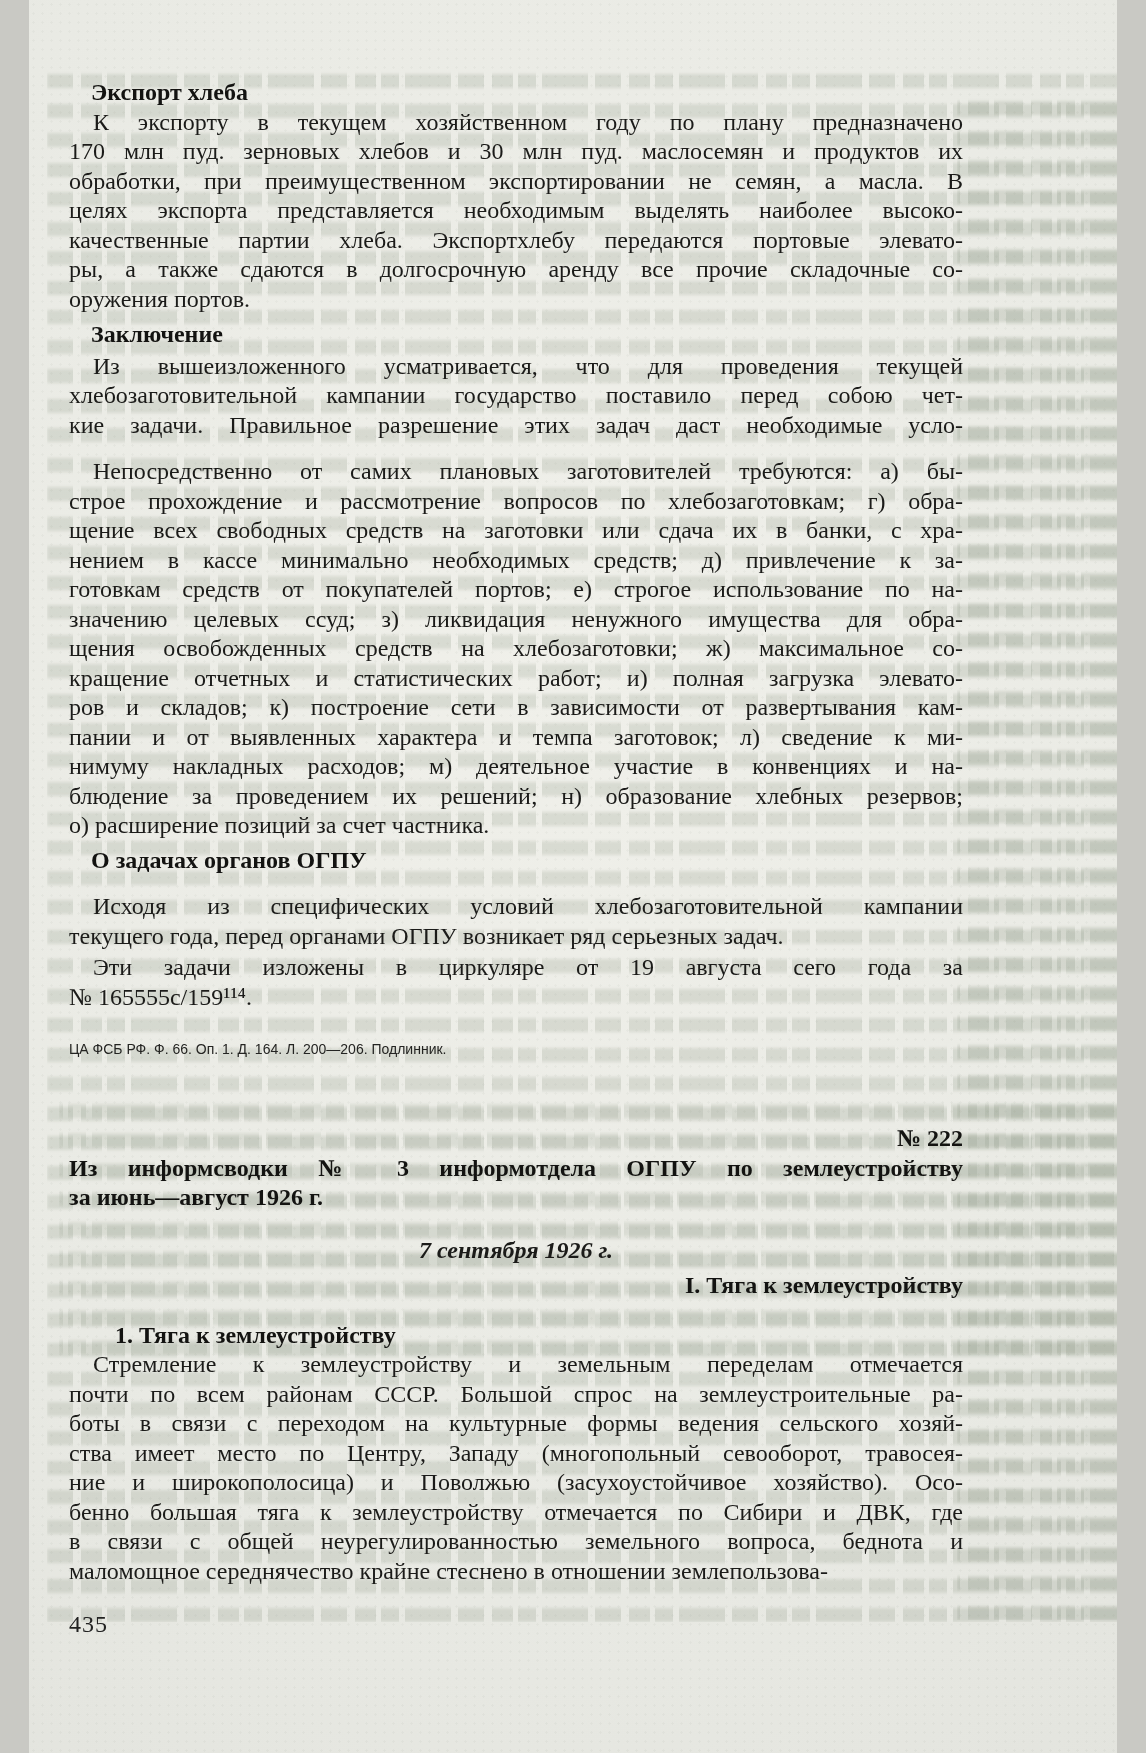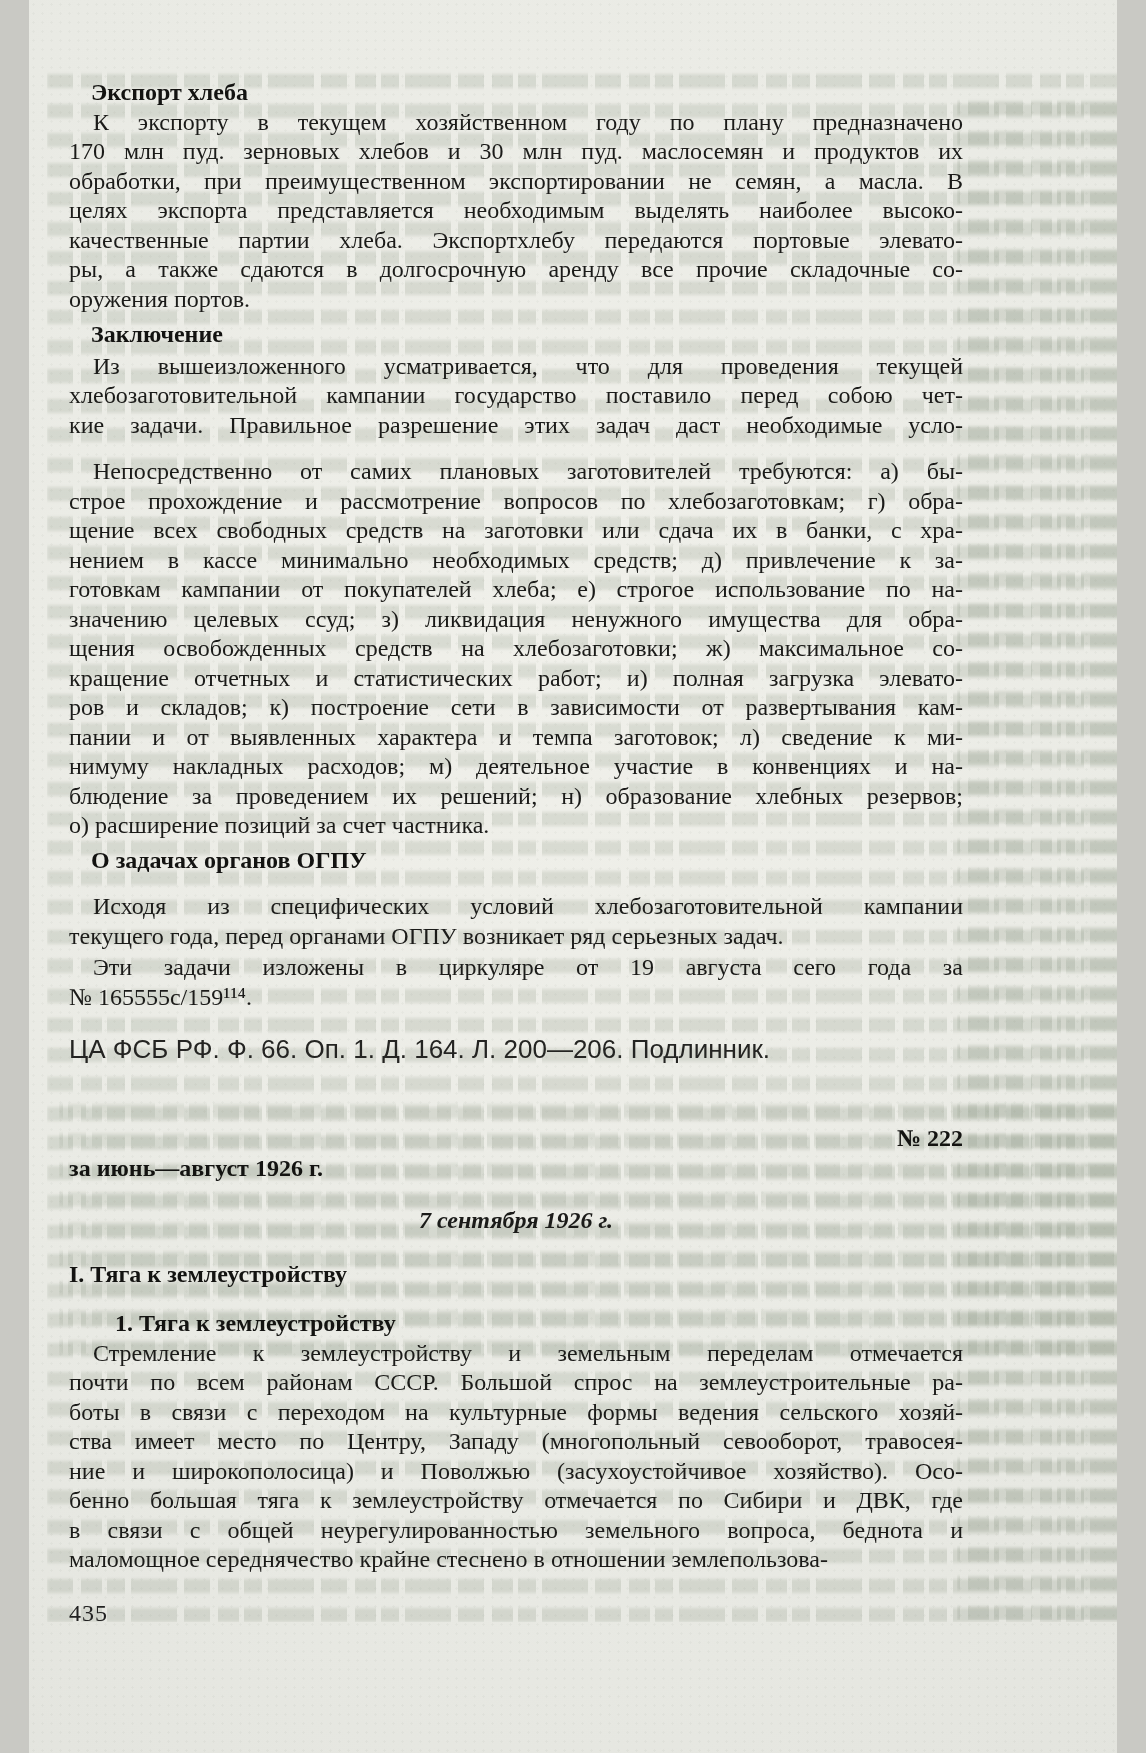--- a/index.html
+++ b/index.html
@@ -41,25 +41,25 @@
     font-size:24px;line-height:29.5px;
   }
   .h{font-weight:bold;color:#131311;}
   .h.indent{text-indent:22px;}
   .h.sub{text-indent:46px;}
   .tline{text-align:justify;text-align-last:justify;}
   .tline.last{text-align-last:left;}
   .para .tline:first-child{text-indent:24px;}
   .doctitle{font-weight:bold;color:#131311;}
   .m2{margin-top:2px;}.m3{margin-top:17px;}.m5{margin-top:5px;}
-  .m6{margin-top:6px;}.m14{margin-top:24px;}.m18{margin-top:20px;}
+  .m6{margin-top:6px;}.m14{margin-top:6px;text-align:right;}.m18{margin-top:20px;}
   .m22{margin-top:22px;}.m23{margin-top:23px;}.m24{margin-top:24px;}.m60{margin-top:60px;text-align:right;}
   .citation{
     font-family:"Liberation Sans","DejaVu Sans",sans-serif;
-    font-size:26px;line-height:30px;color:#242422;
+    font-size:14px;line-height:30px;color:#242422;
   }
   .docdate{text-align:center;font-weight:bold;font-style:italic;}
   .pagenum{text-align:left;letter-spacing:1px;color:#222;}
 </style>
 </head>
 <body>
 
 <div class="page">
   <div class="ghost g1"></div>
   <div class="ghost g2"></div>
@@ -82,21 +82,21 @@
     <div class="para m2">
         <div class="tline">Из вышеизложенного усматривается, что для проведения текущей</div>
         <div class="tline">хлебозаготовительной кампании государство поставило перед собою чет-</div>
         <div class="tline">кие задачи. Правильное разрешение этих задач даст необходимые усло-</div>
       </div>
     <div class="para m3">
         <div class="tline">Непосредственно от самих плановых заготовителей требуются: а) бы-</div>
         <div class="tline">строе прохождение и рассмотрение вопросов по хлебозаготовкам; г) обра-</div>
         <div class="tline">щение всех свободных средств на заготовки или сдача их в банки, с хра-</div>
         <div class="tline">нением в кассе минимально необходимых средств; д) привлечение к за-</div>
-        <div class="tline">готовкам кампании от покупателей хлеба; е) строгое использование по на-</div>
+        <div class="tline">готовкам средств от покупателей портов; е) строгое использование по на-</div>
         <div class="tline">значению целевых ссуд; з) ликвидация ненужного имущества для обра-</div>
         <div class="tline">щения освобожденных средств на хлебозаготовки; ж) максимальное со-</div>
         <div class="tline">кращение отчетных и статистических работ; и) полная загрузка элевато-</div>
         <div class="tline">ров и складов; к) построение сети в зависимости от развертывания кам-</div>
         <div class="tline">пании и от выявленных характера и темпа заготовок; л) сведение к ми-</div>
         <div class="tline">нимуму накладных расходов; м) деятельное участие в конвенциях и на-</div>
         <div class="tline">блюдение за проведением их решений; н) образование хлебных резервов;</div>
         <div class="tline last">о) расширение позиций за счет частника.</div>
       </div>
 
@@ -107,20 +107,21 @@
       </div>
     <div class="para m2">
         <div class="tline">Эти задачи изложены в циркуляре от 19 августа сего года за</div>
         <div class="tline last">№ 165555с/159¹¹⁴.</div>
       </div>
 
     <div class="citation m22">ЦА ФСБ РФ. Ф. 66. Оп. 1. Д. 164. Л. 200—206. Подлинник.</div>
 
     <div class="h m60">№ 222</div>
     <div class="doctitle">
+        <div class="tline">Из информсводки № 3 информотдела ОГПУ по землеустройству</div>
         <div class="tline last">за июнь—август 1926 г.</div>
       </div>
     <div class="docdate m23">7 сентября 1926 г.</div>
 
     <div class="h m14">I. Тяга к землеустройству</div>
     <div class="h sub m18">1. Тяга к землеустройству</div>
     <div class="para">
         <div class="tline">Стремление к землеустройству и земельным переделам отмечается</div>
         <div class="tline">почти по всем районам СССР. Большой спрос на землеустроительные ра-</div>
         <div class="tline">боты в связи с переходом на культурные формы ведения сельского хозяй-</div>

